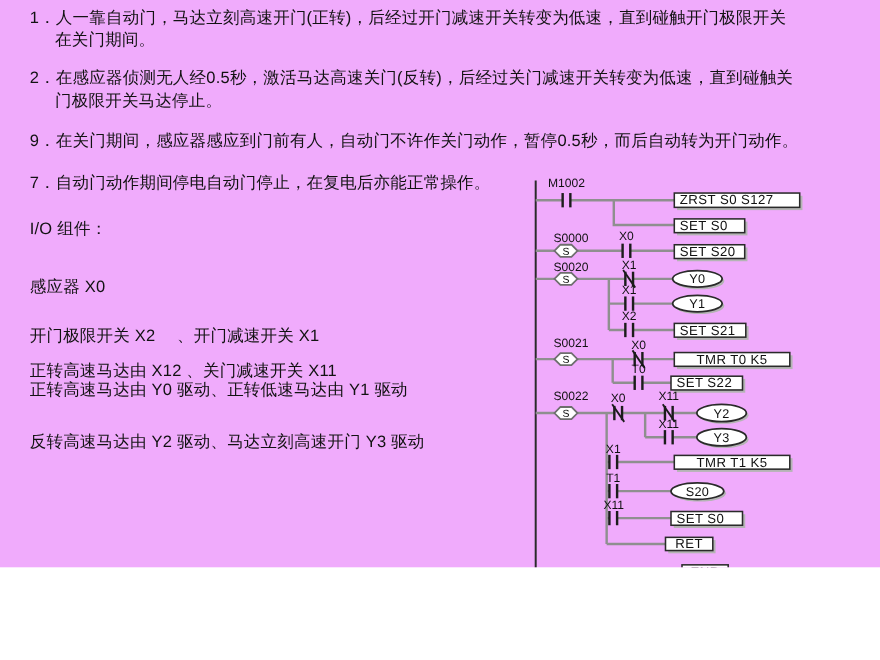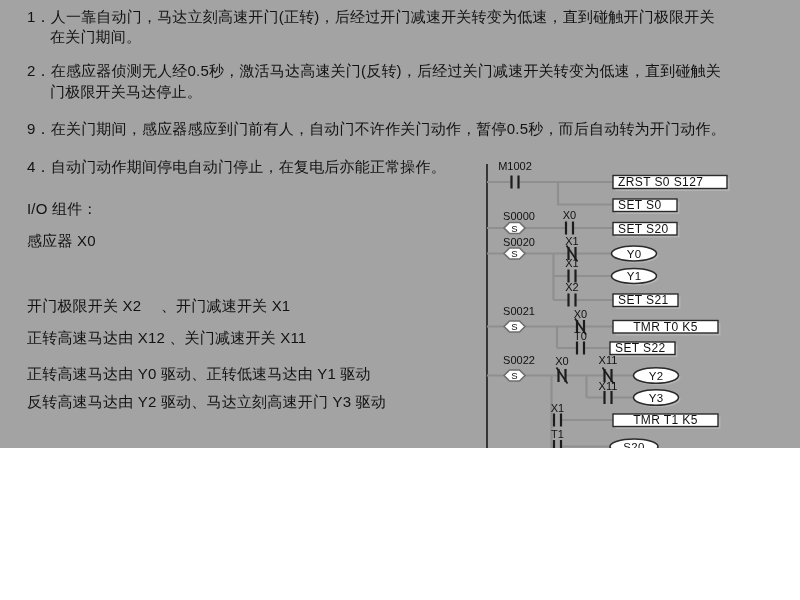--- a/index.html
+++ b/index.html
@@ -1,17 +1,17 @@
 <!DOCTYPE html>
 <html><head>
 <meta charset="utf-8">
 <style>
   html,body{margin:0;padding:0;background:#fff;}
   #slide{
-    position:relative;width:800px;height:448px;background:#a3a3a3;overflow:hidden;
+    position:relative;width:800px;height:516px;background:#f0abfc;overflow:hidden;
     font-family:"Liberation Sans","DejaVu Sans",sans-serif;color:#111;
   }
   .tline{position:absolute;white-space:pre;font-size:15px;line-height:18px;color:#121212;letter-spacing:0.2px;}
   svg text{font-family:"Liberation Sans","DejaVu Sans",sans-serif;fill:#111;}
   .wire{stroke:#8f8f8f;stroke-width:2.2;fill:none;}
   .rail{stroke:#2a2a2a;stroke-width:1.8;fill:none;}
   .bar{stroke:#1c1c1c;stroke-width:2.2;}
   .ncdiag{stroke:#1c1c1c;stroke-width:1.7;}
   .boxshadow{fill:#b4b4b4;stroke:none;}
   .box{fill:#ffffff;stroke:#2a2a2a;stroke-width:1.4;}
@@ -27,26 +27,26 @@
 </head>
 <body>
 
 <div id="slide">
 
   <div class="tline" style="left:27px;top:8px">1．人一靠自动门，马达立刻高速开门(正转)，后经过开门减速开关转变为低速，直到碰触开门极限开关</div>
   <div class="tline" style="left:50px;top:28px">在关门期间。</div>
   <div class="tline" style="left:27px;top:62px">2．在感应器侦测无人经0.5秒，激活马达高速关门(反转)，后经过关门减速开关转变为低速，直到碰触关</div>
   <div class="tline" style="left:50px;top:83px">门极限开关马达停止。</div>
   <div class="tline" style="left:27px;top:120px">9．在关门期间，感应器感应到门前有人，自动门不许作关门动作，暂停0.5秒，而后自动转为开门动作。</div>
-  <div class="tline" style="left:27px;top:158px">4．自动门动作期间停电自动门停止，在复电后亦能正常操作。</div>
+  <div class="tline" style="left:27px;top:158px">7．自动门动作期间停电自动门停止，在复电后亦能正常操作。</div>
   <div class="tline" style="left:27px;top:200px">I/O 组件：</div>
-  <div class="tline" style="left:27px;top:232px">感应器 X0</div>
+  <div class="tline" style="left:27px;top:252px">感应器 X0</div>
   <div class="tline" style="left:27px;top:297px">开门极限开关 X2 　、开门减速开关 X1</div>
   <div class="tline" style="left:27px;top:329px">正转高速马达由 X12 、关门减速开关 X11</div>
-  <div class="tline" style="left:27px;top:365px">正转高速马达由 Y0 驱动、正转低速马达由 Y1 驱动</div>
+  <div class="tline" style="left:27px;top:346px">正转高速马达由 Y0 驱动、正转低速马达由 Y1 驱动</div>
   <div class="tline" style="left:27px;top:393px">反转高速马达由 Y2 驱动、马达立刻高速开门 Y3 驱动</div>
 
   <svg width="800" height="600" viewBox="0 0 800 600" style="position:absolute;left:0;top:0">
 
     <line class="rail" x1="487" y1="164" x2="487" y2="537"></line>
 
     <g>
       <path class="wire" d="M487 182 H511.5 M518.5 182 H613 M558 182 V204.5 H613"></path>
       <g>
         <line class="bar" x1="511.5" y1="175.5" x2="511.5" y2="188.5"></line>

